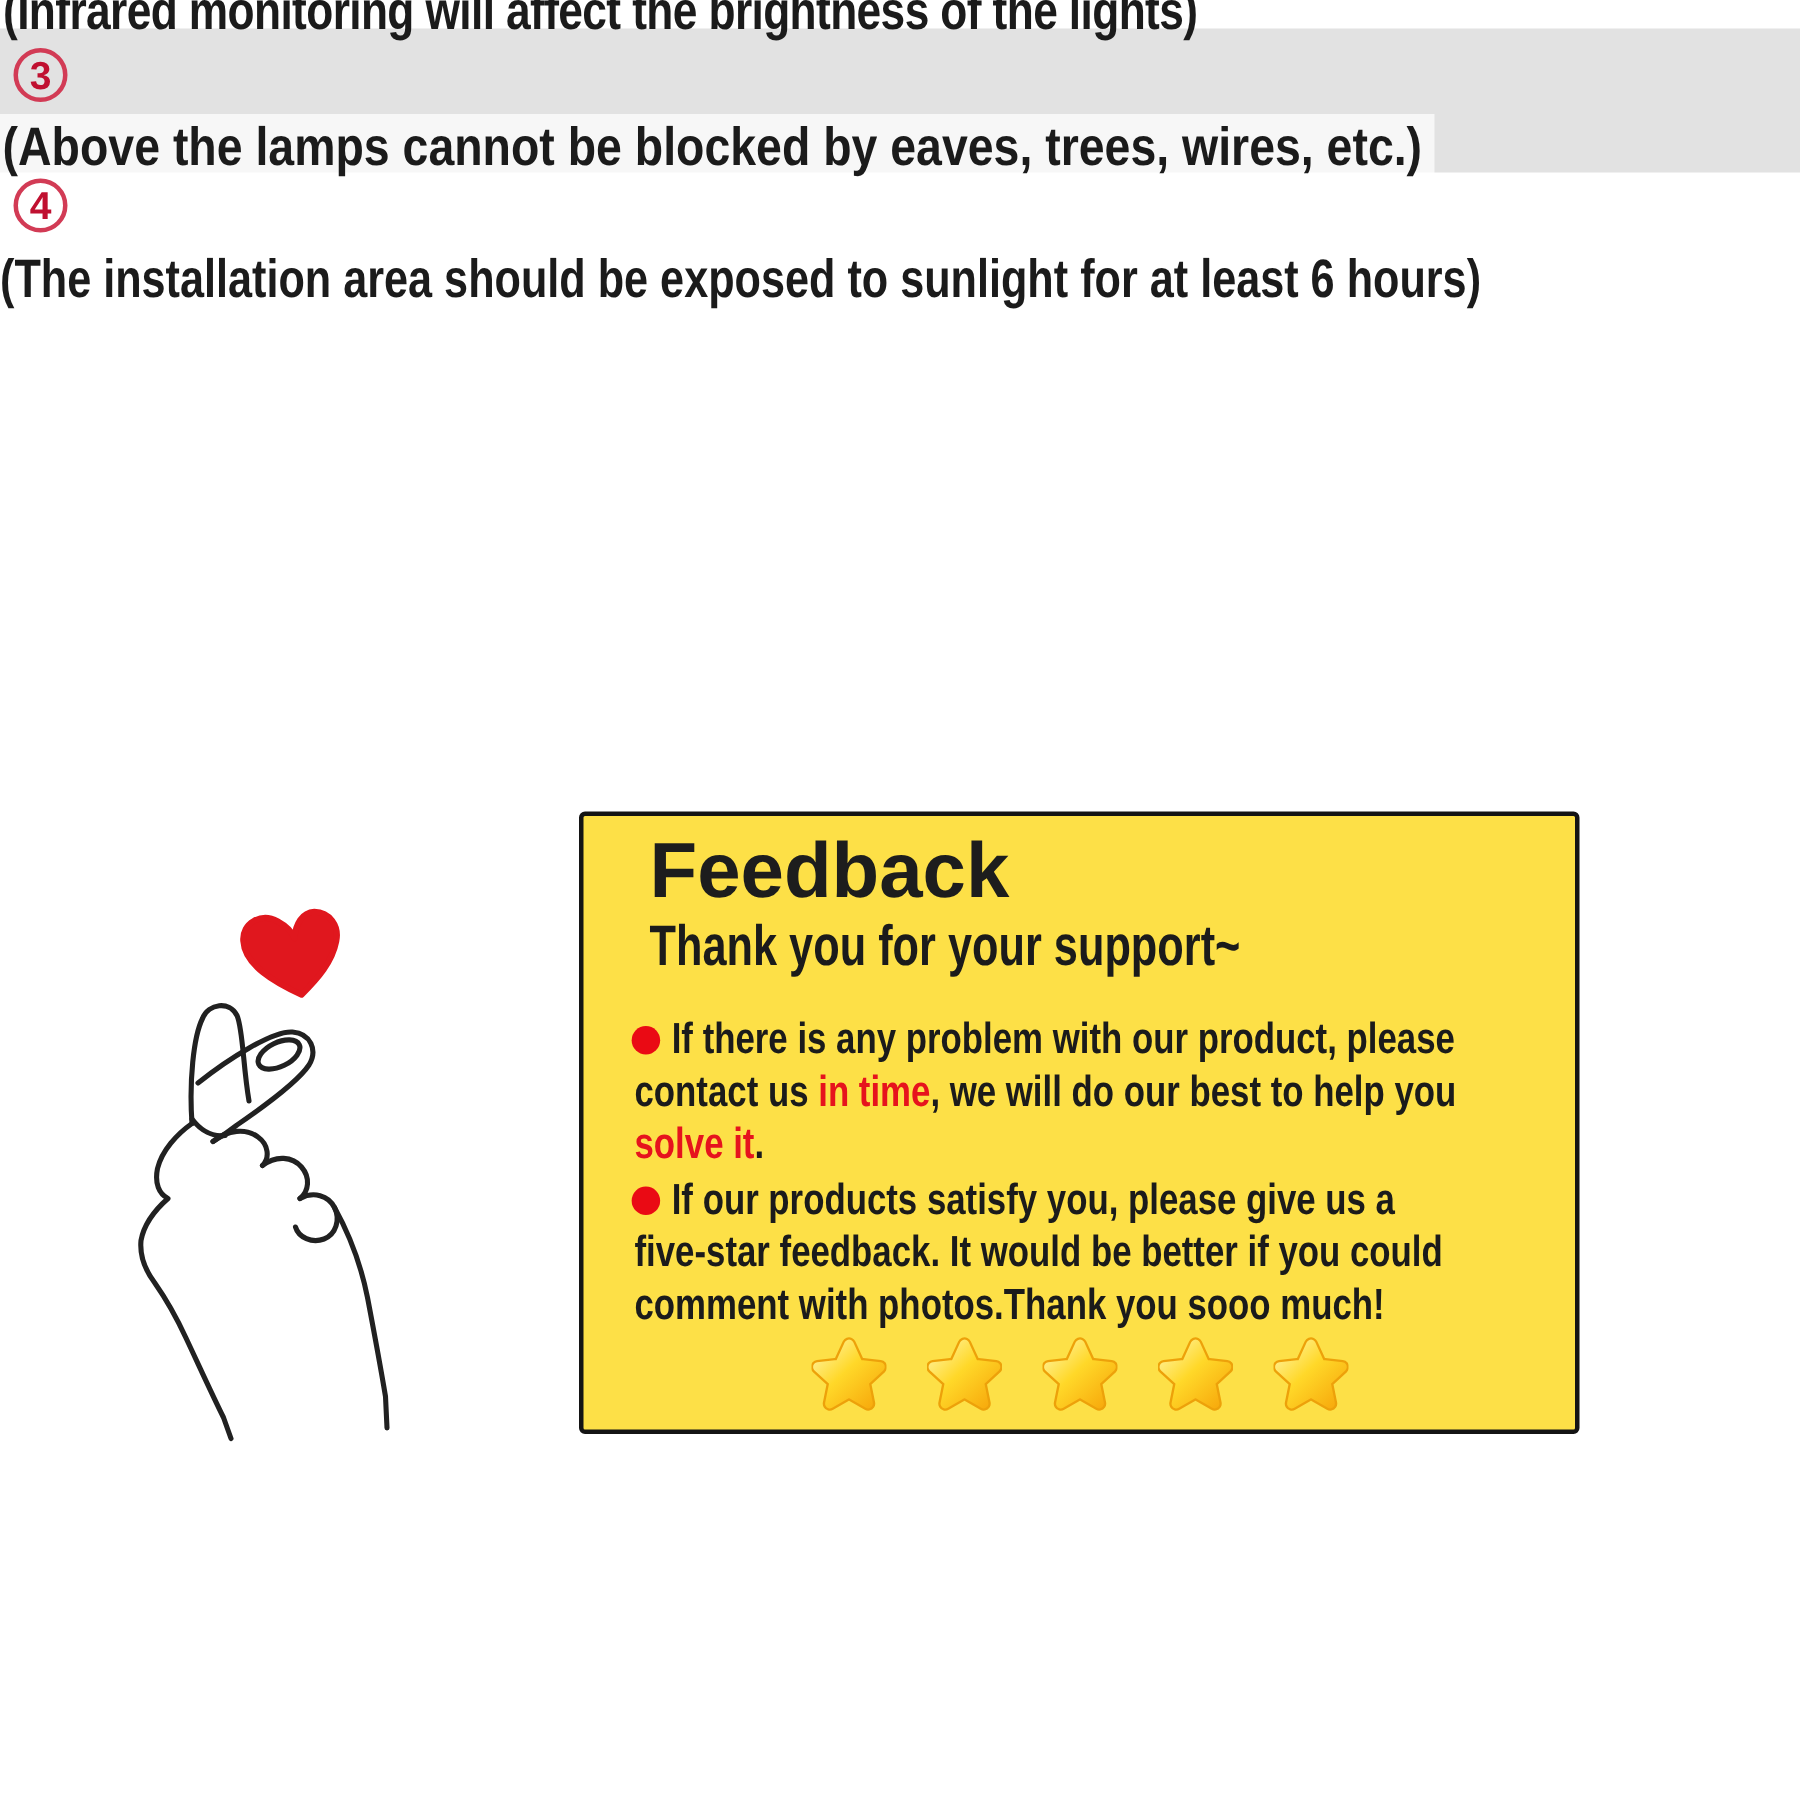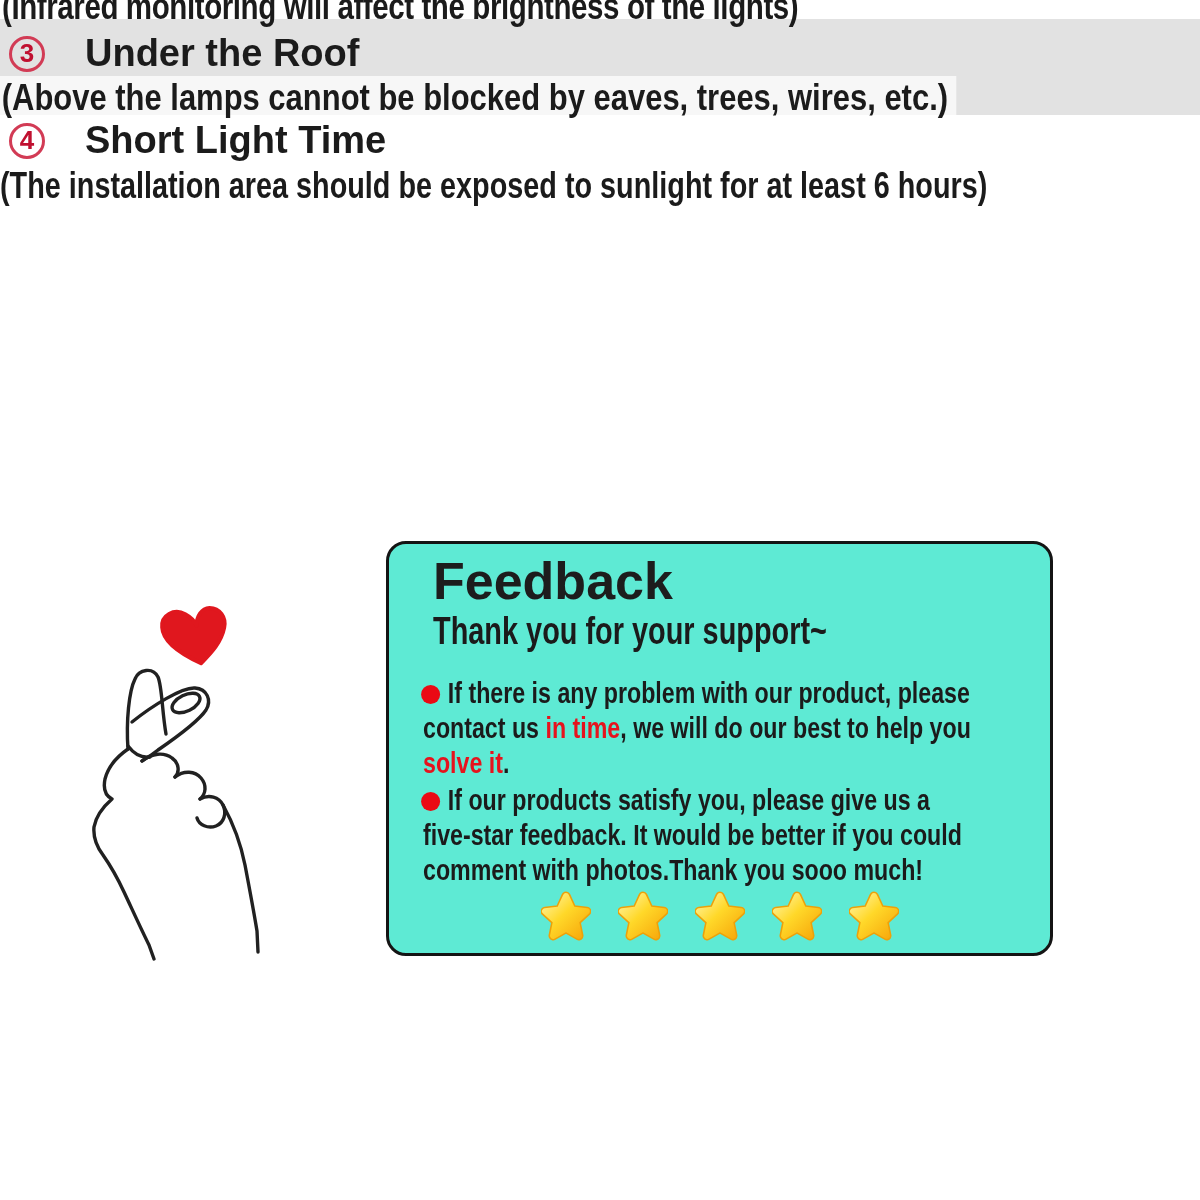--- a/index.html
+++ b/index.html
@@ -19,21 +19,21 @@
   .note{position:absolute;left:0;font-size:36px;white-space:nowrap;transform-origin:left top;}
   .note3{top:77px;transform:scaleX(0.86);}
   .note3 .hl{background:rgba(255,255,255,0.72);padding:1px 10px 3px 2px;}
   .note5{top:165px;transform:scaleX(0.80);}
 
   
   .hand{position:absolute;left:58px;top:583px;width:230px;height:400px;}
 
   
   .card{position:absolute;left:386px;top:541px;width:667px;height:415px;box-sizing:border-box;
-        background:#5eead4;border:3px solid #141414;border-radius:20px;}
+        background:#fde047;border:3px solid #141414;border-radius:4px;}
   .card h1{position:absolute;left:44px;top:8px;margin:0;font-size:52px;line-height:1.15;color:#1d1d1d;}
   .subtitle{position:absolute;left:44px;top:66px;margin:0;font-size:38px;white-space:nowrap;
             transform:scaleX(0.76);transform-origin:left top;}
   .bullet{position:absolute;left:34px;margin:0;font-size:29px;line-height:35px;}
   .bullet1{top:132px;}
   .bullet2{top:239px;}
   .bullet-text{display:inline-block;white-space:nowrap;transform:scaleX(0.80);transform-origin:left top;}
   .dot{display:inline-block;width:19px;height:19px;border-radius:50%;background:#ea0a14;
        margin-right:12px;transform:scaleX(1.25);vertical-align:-1px;}
   .red{color:#e6131d;}
@@ -44,29 +44,27 @@
 <body>
 
 <div class="page">
 
   <section>
     <div class="band"></div>
     <div class="topline">(Infrared monitoring will affect the brightness of the lights)</div>
 
     <div class="item item3">
       <span class="circle-num">3</span>
-      <span class="item-title">Under the Roof</span>
     </div>
     <div class="note note3">
       <span class="hl">(Above the lamps cannot be blocked by eaves, trees, wires, etc.)</span>
     </div>
 
     <div class="item item4">
       <span class="circle-num">4</span>
-      <span class="item-title">Short Light Time</span>
     </div>
     <div class="note note5">(The installation area should be exposed to sunlight for at least 6 hours)</div>
   </section>
 
   <svg class="hand" viewBox="0 0 230 400" aria-hidden="true">
     <path d="M138,81 C122,70 104,55 106,39 C107,27 121,22 131,30 C136,34 139,38 140,43
              C142,34 148,27 156,28 C166,30 171,40 167,50 C162,63 151,72 138,81 Z" fill="#e0171e" stroke="#e0171e" stroke-width="4" stroke-linejoin="round" transform="rotate(-10 136 52)"></path>
     <g stroke="#212121" stroke-width="3.4" fill="none" stroke-linecap="round" stroke-linejoin="round">
       <path d="M70,166 C68,138 71,108 77,96 C81,86 95,84 100,94 C104,103 104,128 108,151"></path>
       <path d="M74,139 C94,123 124,104 137,105 C149,106 154,117 148,127 C140,139 116,156 100,167 C95,171 89,175 84,178"></path>

